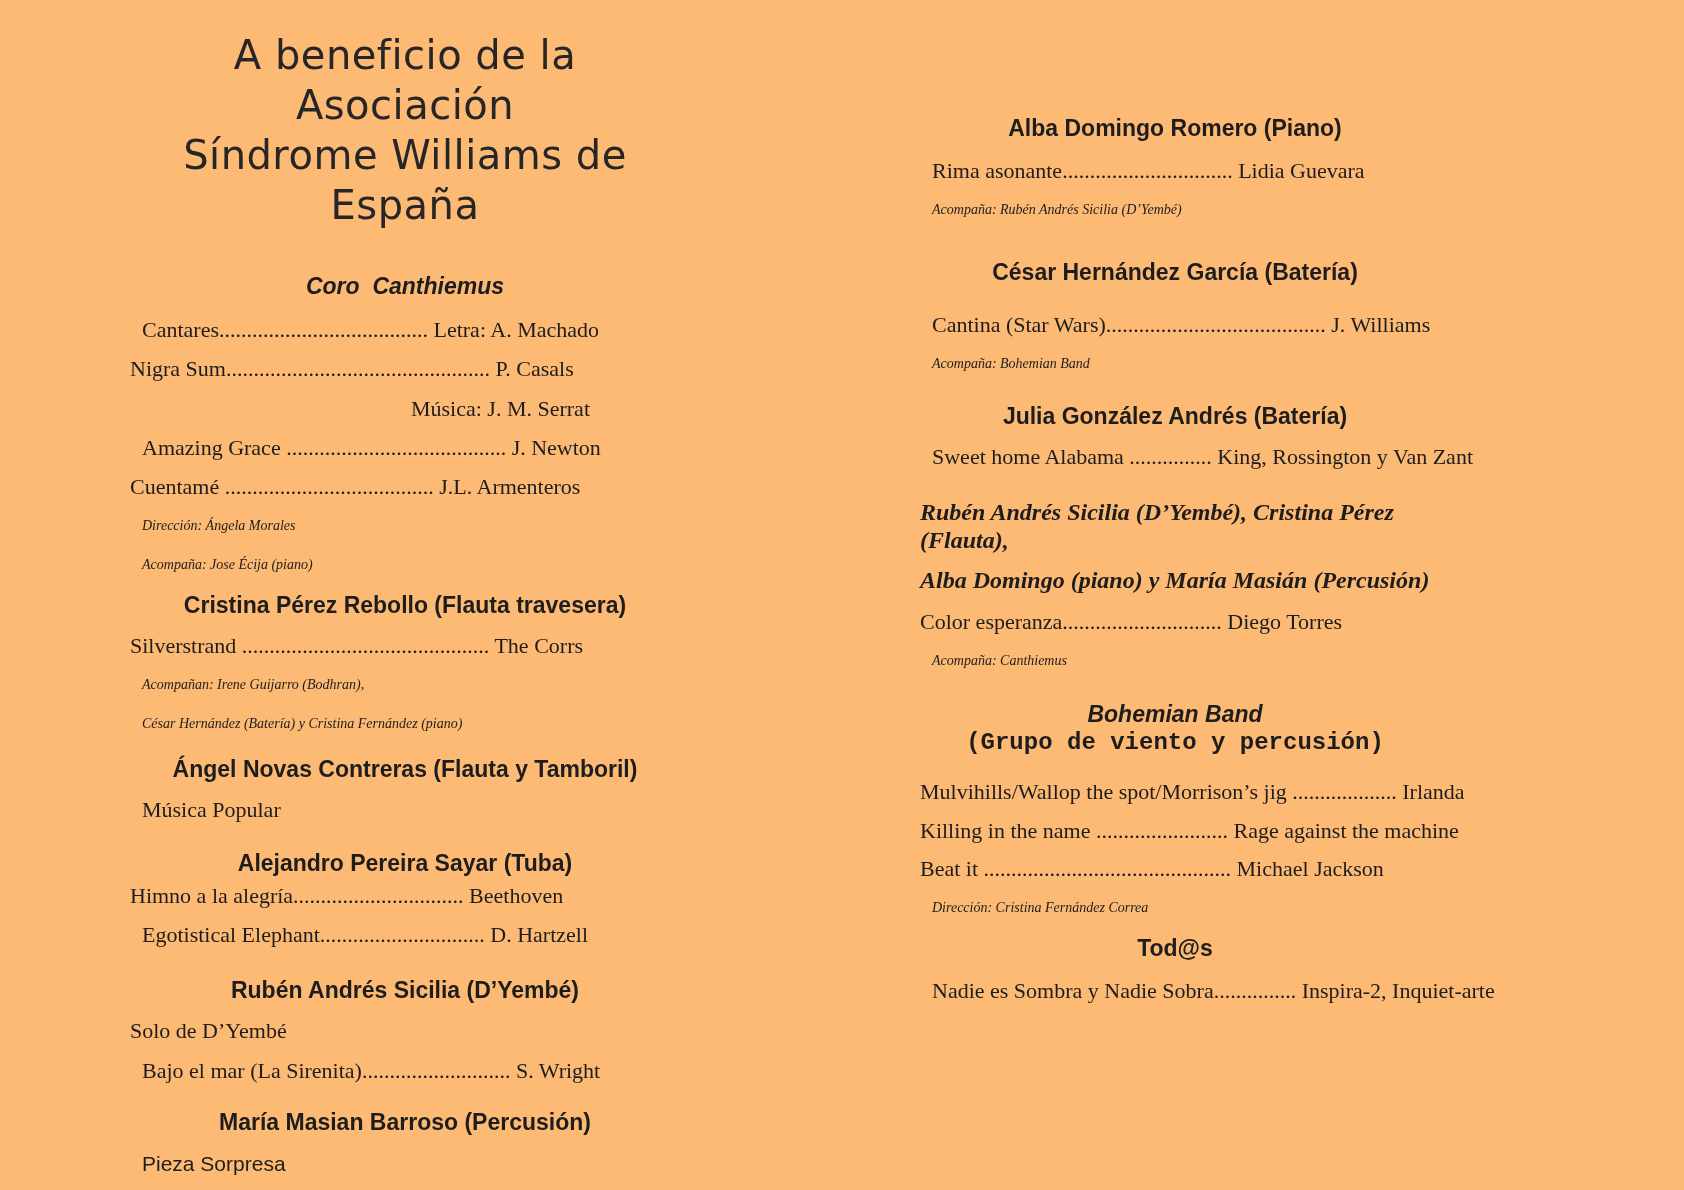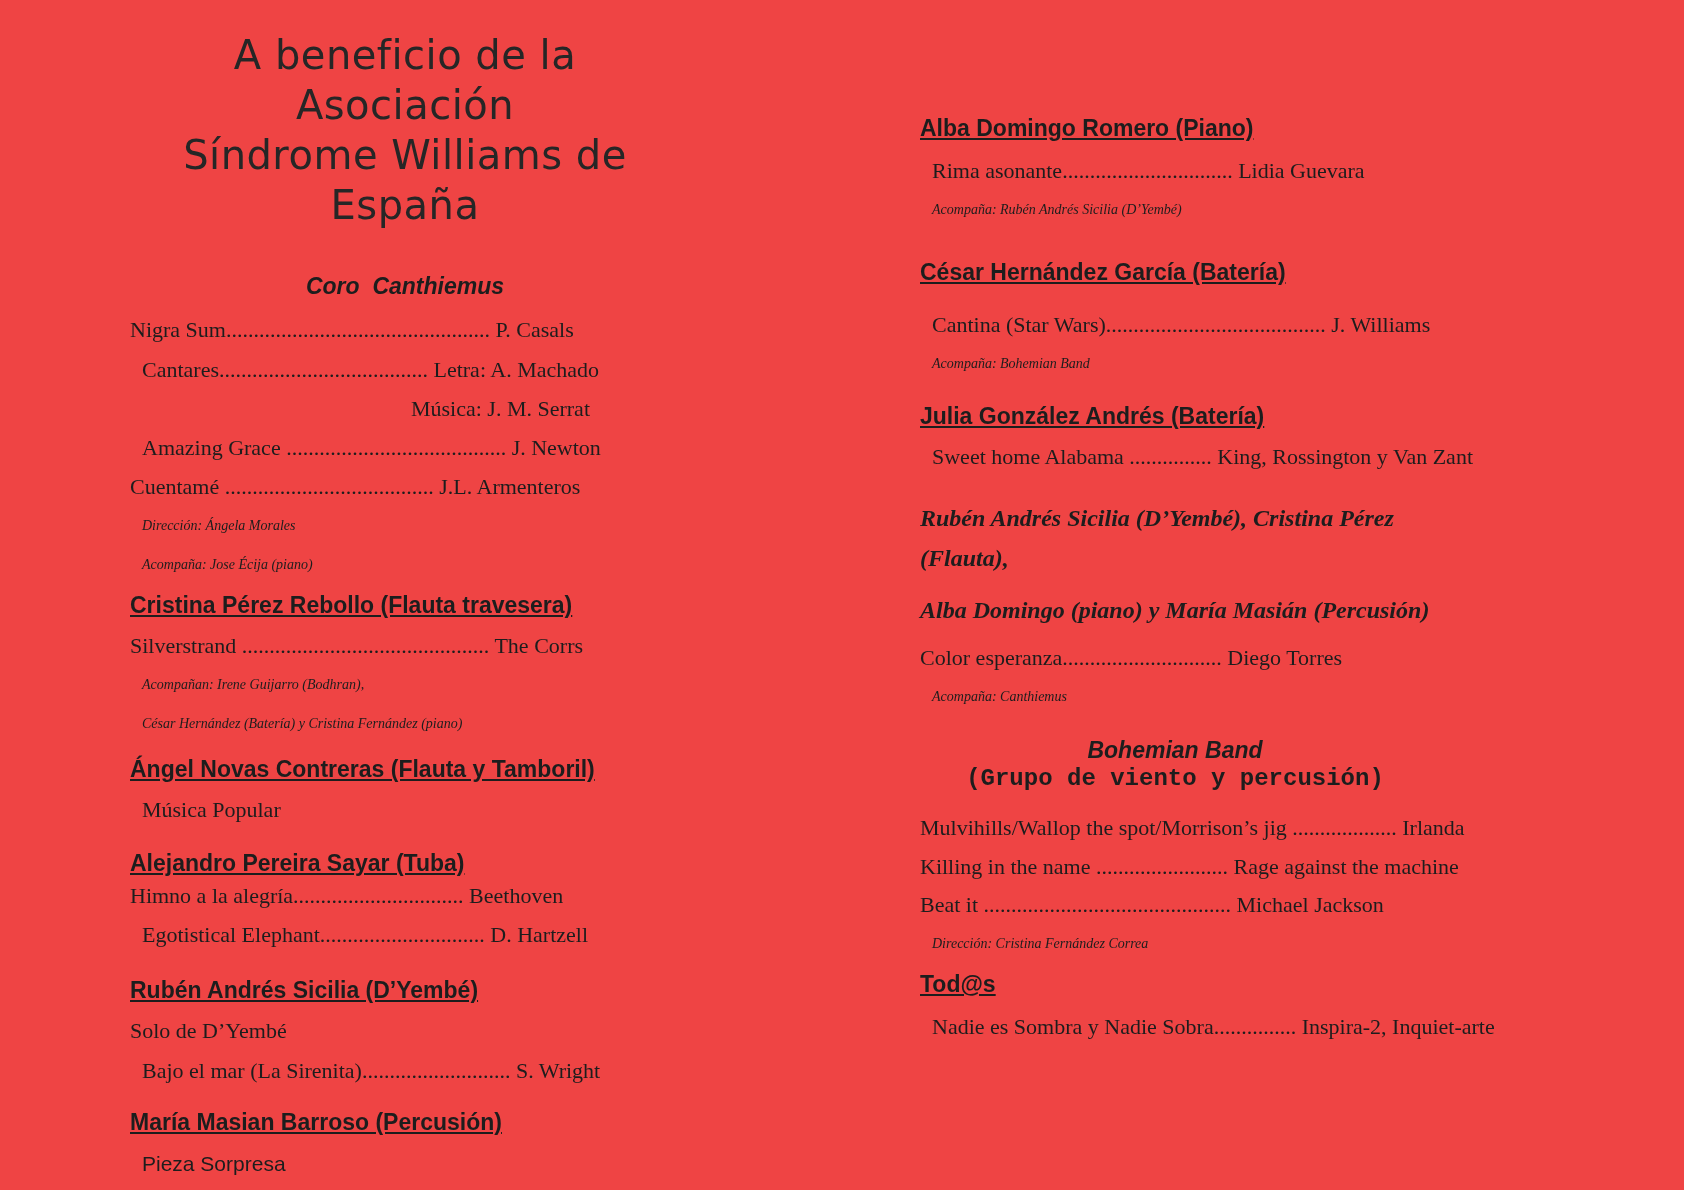--- a/index.html
+++ b/index.html
@@ -1,43 +1,43 @@
 <!DOCTYPE html>
 <html><head>
 <meta charset="utf-8">
 <style>
   html,body{margin:0;padding:0;background:#ffffff;}
-  .page{position:relative;width:1684px;height:1190px;background:#ef4444;color:#1d1d1d;overflow:hidden;}
+  .page{position:relative;width:1684px;height:1190px;background:#fdba74;color:#1d1d1d;overflow:hidden;}
   .col-left{position:absolute;left:130px;top:30px;width:550px;}
   .col-right{position:absolute;left:920px;top:105px;width:510px;}
   .doc-title{font-family:"DejaVu Sans",sans-serif;font-size:40px;line-height:50px;text-align:center;letter-spacing:0.5px;color:#262626;margin:0;font-weight:500;}
   .subheading{font-family:"Liberation Sans",sans-serif;font-style:italic;font-weight:bold;font-size:23px;line-height:28px;text-align:center;white-space:pre-wrap;}
-  .heading{font-family:"Liberation Sans",sans-serif;font-weight:bold;font-size:23px;line-height:30px;text-decoration:underline;}
+  .heading{font-family:"Liberation Sans",sans-serif;font-weight:bold;font-size:23px;line-height:30px;text-align:center;}
   .song,.plain{font-family:"Liberation Serif","DejaVu Serif",serif;font-size:22px;line-height:27px;white-space:nowrap;}
   .italic{font-family:"Liberation Serif","DejaVu Serif",serif;font-style:italic;font-size:14px;line-height:27px;white-space:nowrap;}
   .right-line{text-align:right;padding-right:78px;}
-  .group-heading{font-family:"Liberation Serif","DejaVu Serif",serif;font-weight:bold;font-style:italic;font-size:24px;line-height:40px;white-space:pre-wrap;}
+  .group-heading{font-family:"Liberation Serif","DejaVu Serif",serif;font-weight:bold;font-style:italic;font-size:24px;line-height:28px;white-space:pre-wrap;}
   .subheading-serif{font-family:Liberation Mono, monospace;font-weight:bold;font-size:24px;line-height:30px;text-align:center;}
   .sans-plain{font-family:"Liberation Sans",sans-serif;font-size:21px;line-height:26px;}
   p{margin:12px;}
 </style>
 </head>
 <body>
 
 <div class="page">
 
   <div class="col-left">
     <div class="doc-title">A beneficio de la Asociación</div>
     <div class="doc-title">Síndrome Williams de España</div>
 
     <p class="subheading" style="margin:42px 0 16px">Coro  Canthiemus</p>
 
+    <p class="song"><span>Cantares</span><span>......................................</span><span> Letra: A. Machado</span></p>
+
     <p class="song" style="margin:0 0 13px"><span>Nigra Sum</span><span>................................................</span><span> P. Casals</span></p>
-
-    <p class="song"><span>Cantares</span><span>......................................</span><span> Letra: A. Machado</span></p>
 
     <p class="song right-line">Música: J. M. Serrat</p>
 
     <p class="song"><span>Amazing Grace </span><span>........................................</span><span> J. Newton</span></p>
 
     <p class="song" style="margin:0 0 11px"><span>Cuentamé </span><span>......................................</span><span> J.L. Armenteros</span></p>
 
     <p class="italic">Dirección: Ángela Morales</p>
     <p class="italic">Acompaña: Jose Écija (piano)</p>
 

